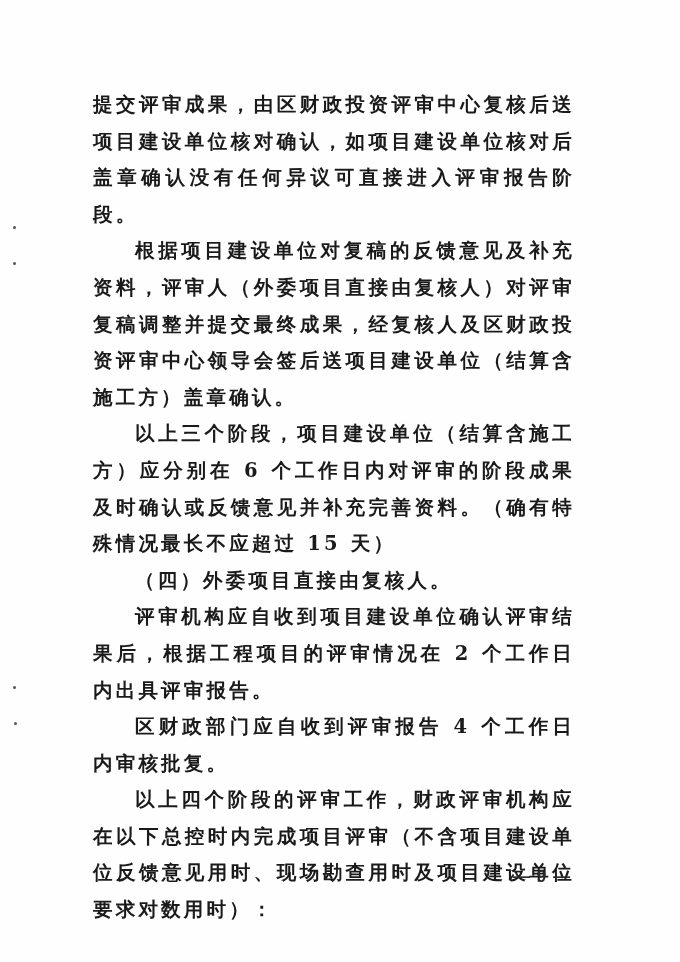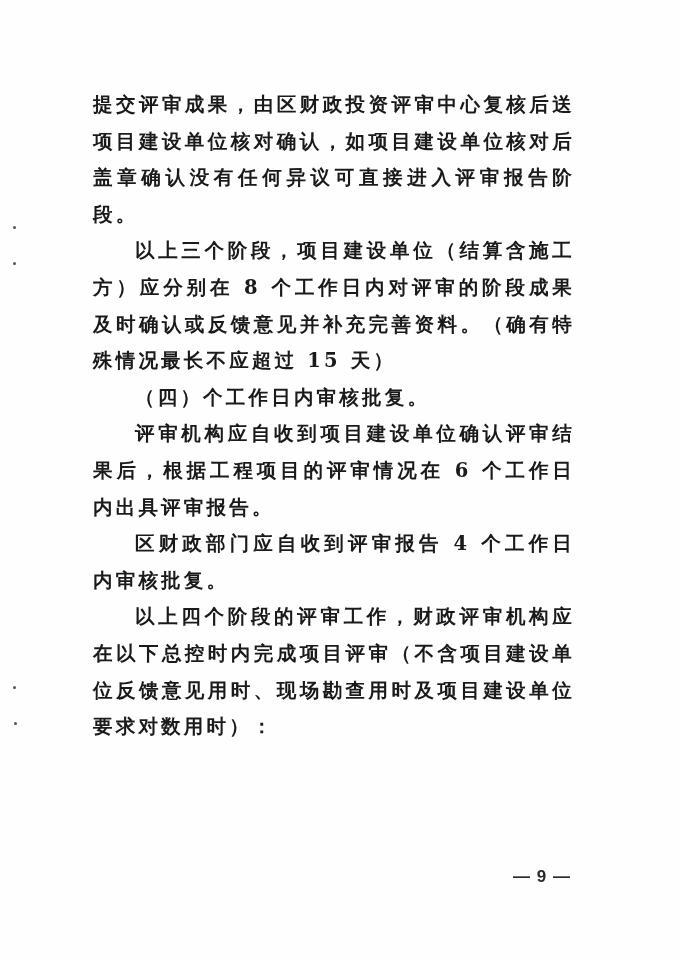--- a/index.html
+++ b/index.html
@@ -66,22 +66,23 @@
 
 <div class="page">
 
   <span class="margin-dot" style="left:13px; top:226px;"></span>
   <span class="margin-dot" style="left:13px; top:262px;"></span>
   <span class="margin-dot" style="left:13px; top:686px;"></span>
   <span class="margin-dot" style="left:14px; top:722px;"></span>
 
   <div class="text-block">
     <p class="para">提交评审成果，由区财政投资评审中心复核后送项目建设单位核对确认，如项目建设单位核对后盖章确认没有任何异议可直接进入评审报告阶段。</p>
-    <p class="para indent">以上三个阶段，项目建设单位（结算含施工方）应分别在 8 个工作日内对评审的阶段成果及时确认或反馈意见并补充完善资料。（确有特殊情况最长不应超过 15 天）</p>
-    <p class="para indent">（四）个工作日内审核批复。</p>
-    <p class="para indent">评审机构应自收到项目建设单位确认评审结果后，根据工程项目的评审情况在 6 个工作日内出具评审报告。</p>
+    <p class="para indent">根据项目建设单位对复稿的反馈意见及补充资料，评审人（外委项目直接由复核人）对评审复稿调整并提交最终成果，经复核人及区财政投资评审中心领导会签后送项目建设单位（结算含施工方）盖章确认。</p>
+    <p class="para indent">以上三个阶段，项目建设单位（结算含施工方）应分别在 6 个工作日内对评审的阶段成果及时确认或反馈意见并补充完善资料。（确有特殊情况最长不应超过 15 天）</p>
+    <p class="para indent">（四）外委项目直接由复核人。</p>
+    <p class="para indent">评审机构应自收到项目建设单位确认评审结果后，根据工程项目的评审情况在 2 个工作日内出具评审报告。</p>
     <p class="para indent">区财政部门应自收到评审报告 4 个工作日内审核批复。</p>
     <p class="para indent">以上四个阶段的评审工作，财政评审机构应在以下总控时内完成项目评审（不含项目建设单位反馈意见用时、现场勘查用时及项目建设单位要求对数用时）：</p>
 
   </div>
 
   <div class="page-number">— 9 —</div>
 </div>
 
 </body></html>

